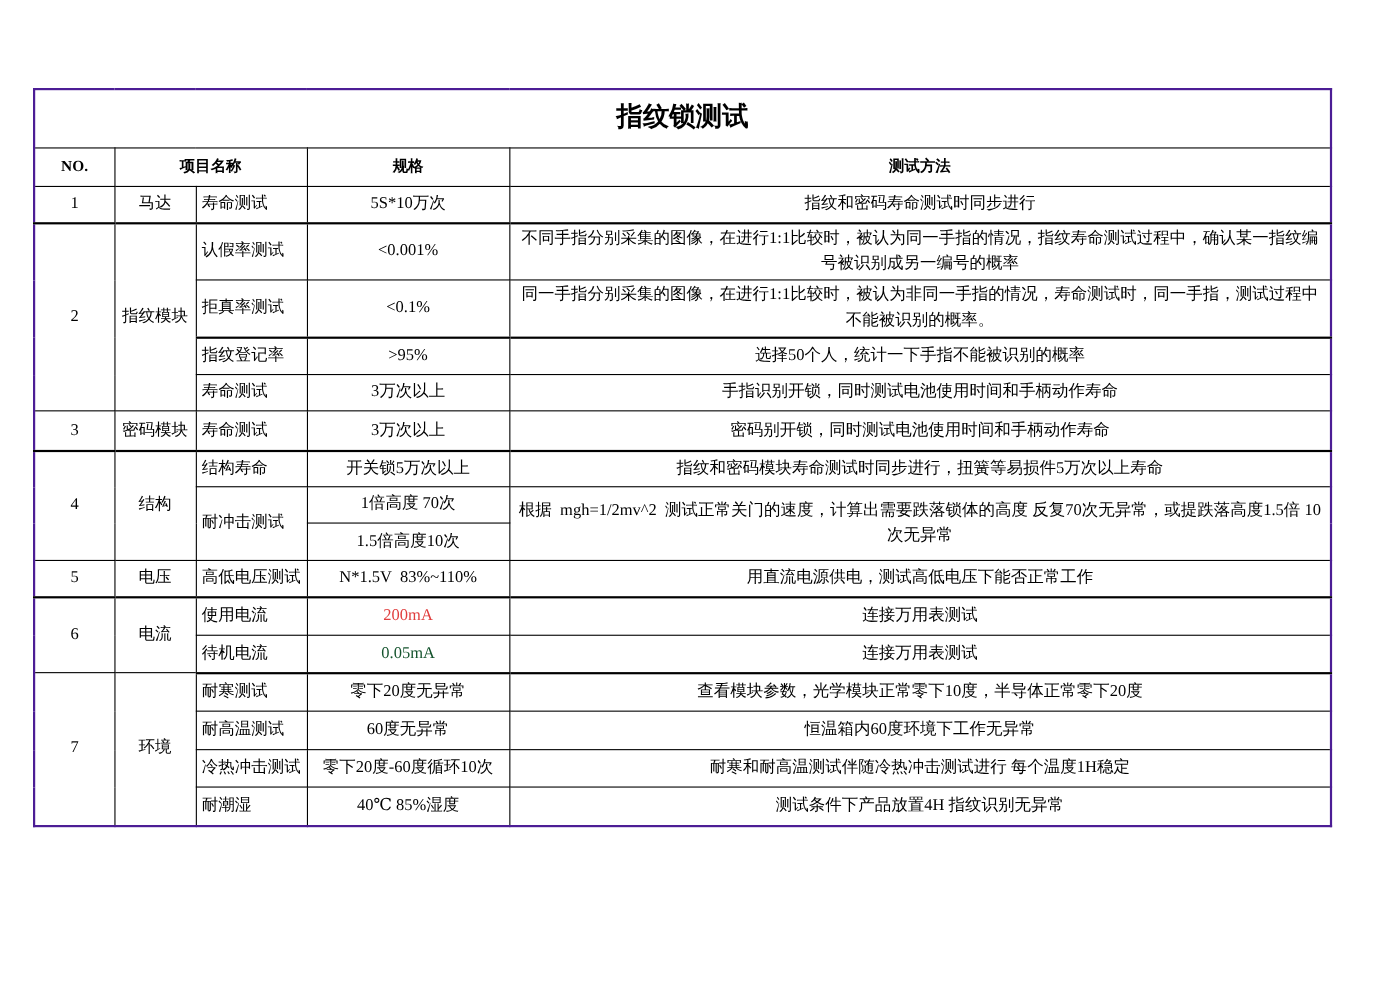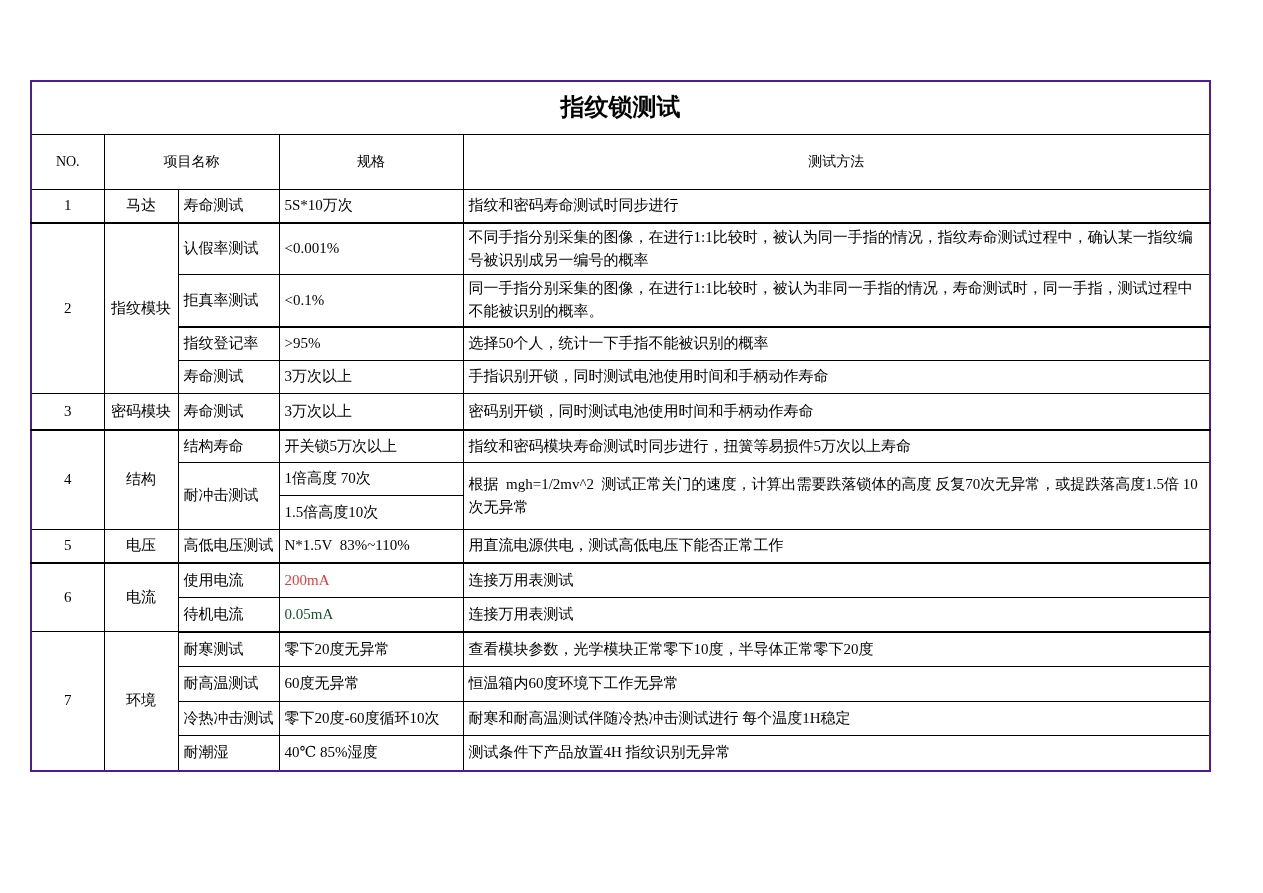--- a/index.html
+++ b/index.html
@@ -39,25 +39,26 @@
     text-align: center;
     font-weight: bold;
     font-size: 24px;
     height: 48px;
     padding: 0;
   }
   tr.header-row td {
     text-align: center;
     font-size: 14px;
     height: 30px;
-    padding: 12px;
+    padding: 2px;
+    font-weight: bold;
   }
   td.c-no, td.c-cat { text-align: center; }
   td.c-item, td.c-spec, td.c-method { text-align: left; }
-  td.c-method, td.c-spec { white-space: pre-wrap; }
+  td.c-method, td.c-spec { white-space: pre-wrap; text-align: center; }
   td.tight { padding-left: 1px; padding-right: 1px; }
   .red { color: #e03e3e; }
   
   tr.thick-bottom > td { border-bottom: 2px solid #000000; }
   
   tr.h36 { height: 33px; }
   tr.h55 { height: 52px; }
   tr.h56 { height: 38px; border-radius: 10px; }
   tr.h37 { height: 34px; border-radius: 10px; }
   tr.h38 { height: 35px; }

